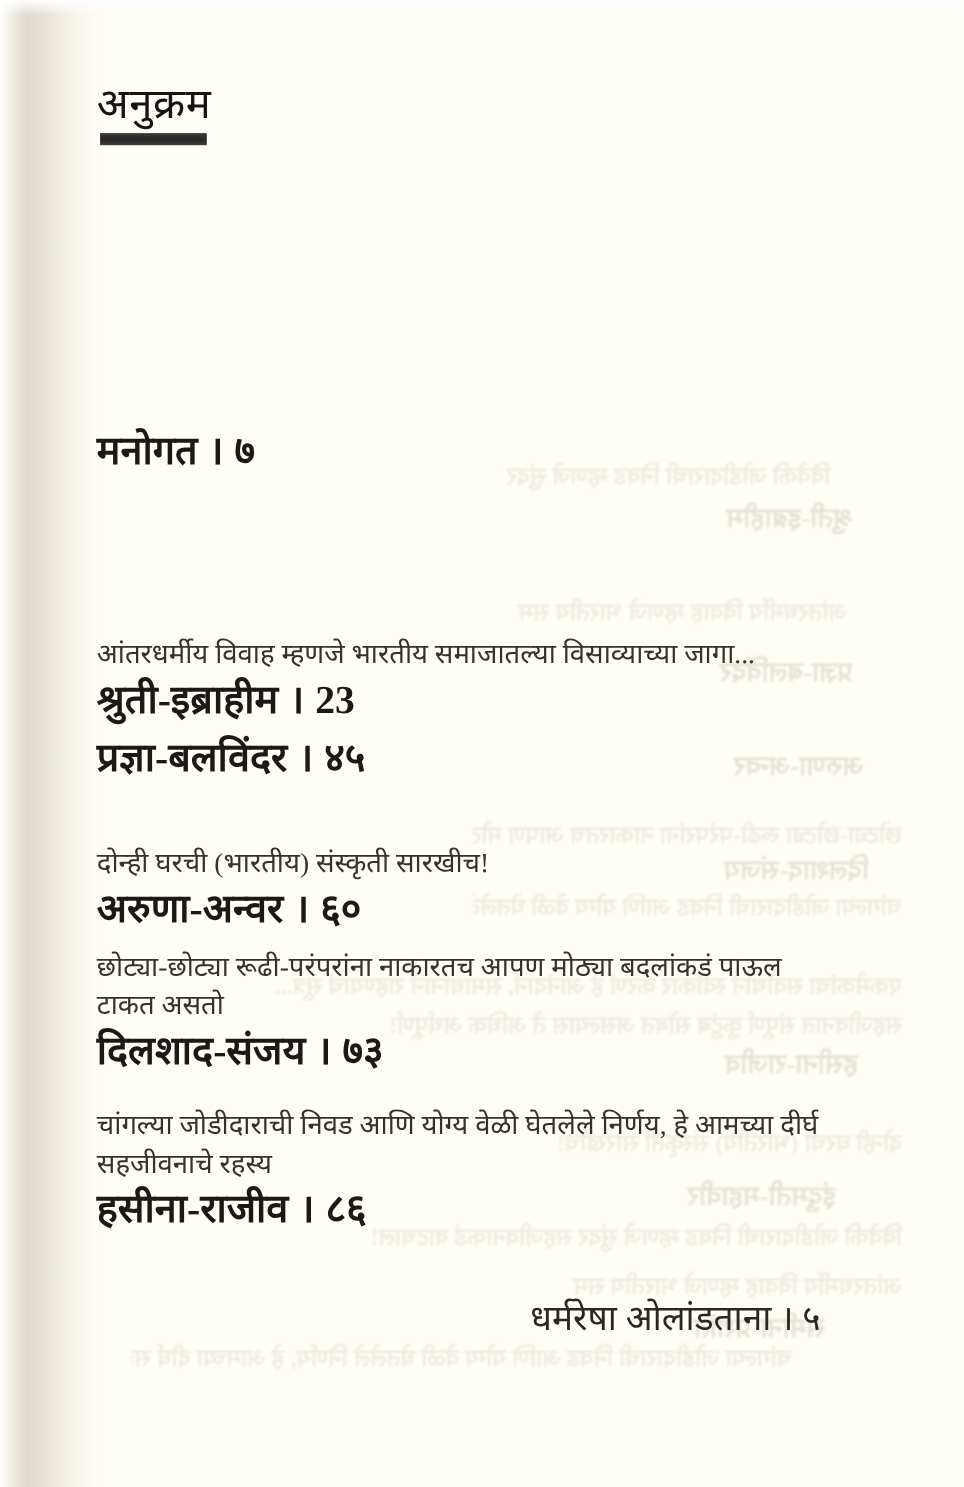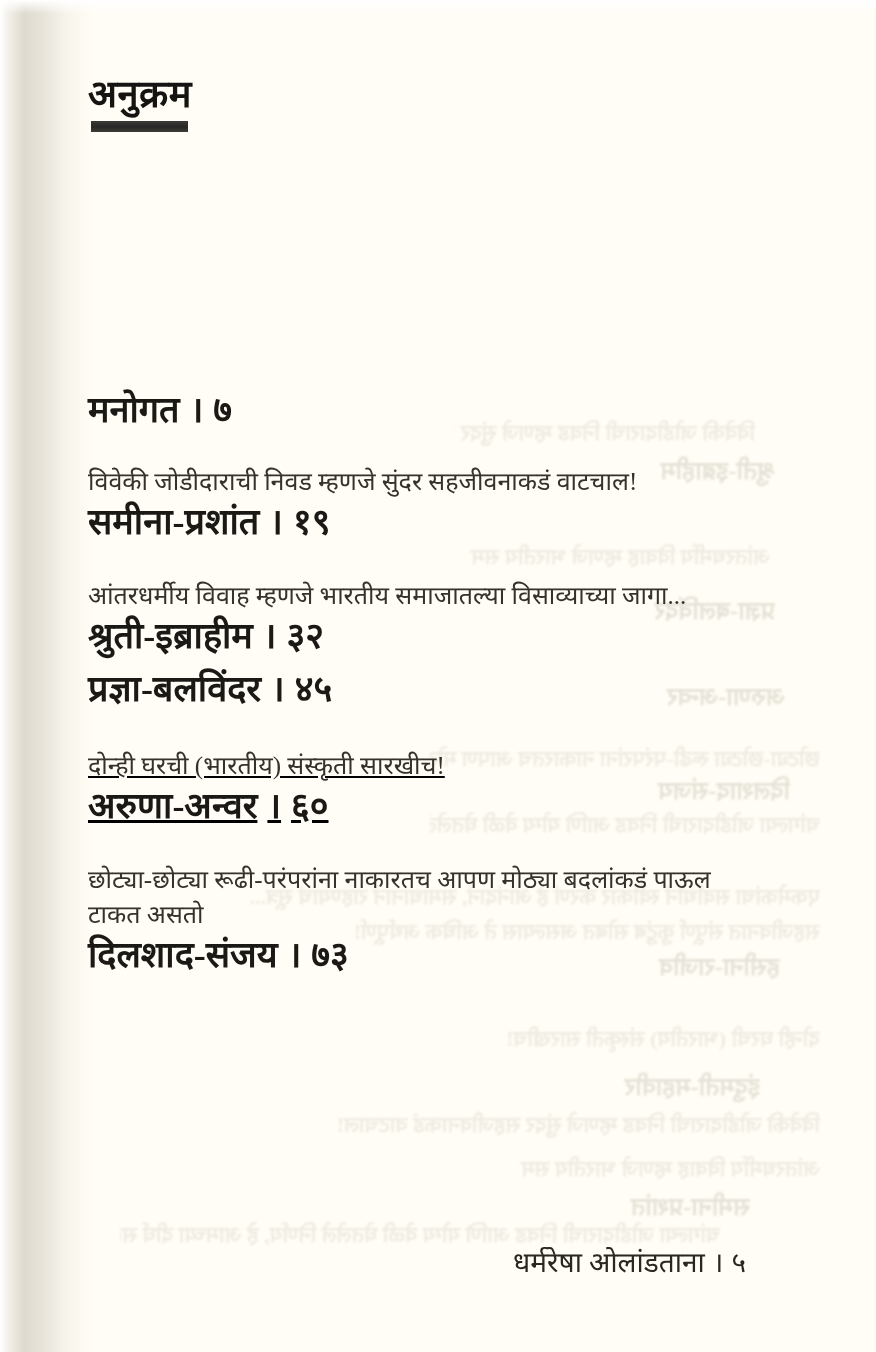--- a/index.html
+++ b/index.html
@@ -35,21 +35,21 @@
     position: absolute;
     top: 0; left: 0; right: 0;
     height: 14px;
     background: linear-gradient(180deg, #ffffff 0%, rgba(255,255,255,0) 100%);
     pointer-events: none;
   }
   
   .abs { position: absolute; left: 88px; width: 672px; }
   .page-heading {
     font-size: 38px;
-    font-weight: 700;
+    font-weight: 400;
     color: #151413;
     letter-spacing: 0.5px;
   }
   .heading-rule {
     position: absolute;
     left: 91px;
     top: 121px;
     width: 97px;
     height: 11px;
     background: linear-gradient(180deg, #3a3a38 0%, #272725 55%, #3d3d3a 100%);
@@ -65,22 +65,22 @@
     font-size: 25px;
     font-weight: 400;
     color: #35322c;
     line-height: 35px;
   }
   .entry-title { margin-top: 3px; }
   .sep { padding: 0 10px; }
   .page-footer {
     position: absolute;
     right: 130px;
-    top: 1242px;
-    font-size: 28px;
+    top: 1175px;
+    font-size: 32px;
     font-weight: 400;
     color: #2a2722;
     white-space: nowrap;
   }
   .page-footer .sep { padding: 0 8px; }
   
   .bleed {
     position: absolute;
     transform: scaleX(-1);
     filter: blur(1.2px);
@@ -119,53 +119,53 @@
   <div class="edge-shade"></div>
   <div class="top-fade"></div>
 
   <div class="abs page-heading" style="top:66px;">अनुक्रम</div>
   <div class="heading-rule"></div>
 
   <div class="abs front-matter" style="top:390px;">
     <span>मनोगत</span><span class="sep">।</span><span>७</span>
   </div>
 
-  <div class="abs" style="top:464px;">
-    <div class="entry-desc">विवेकी जोडीदाराची निवड म्हणजे सुंदर सहजीवनाकडं वाटचाल!</div>
-    <div class="entry-title">
-      <span>समीना-प्रशांत</span><span class="sep">।</span><span>१९</span>
-    </div>
-  </div>
 
   <div class="abs" style="top:562px;margin-top:16px;">
     <div class="entry-desc">आंतरधर्मीय विवाह म्हणजे भारतीय समाजातल्या विसाव्याच्या जागा...</div>
     <div class="entry-title">
-      <span>श्रुती-इब्राहीम</span><span class="sep">।</span><span>३२</span>
+      <span>श्रुती-इब्राहीम</span><span class="sep">।</span><span>23</span>
     </div>
   </div>
 
   <div class="abs" style="top:666px;">
     <div class="entry-title">
       <span>प्रज्ञा-बलविंदर</span><span class="sep">।</span><span>४५</span>
     </div>
   </div>
 
-  <div class="abs" style="top:748px;text-decoration:underline;">
+  <div class="abs" style="top:768px;">
     <div class="entry-desc">दोन्ही घरची (भारतीय) संस्कृती सारखीच!</div>
     <div class="entry-title">
       <span>अरुणा-अन्वर</span><span class="sep">।</span><span>६०</span>
     </div>
   </div>
 
   <div class="abs" style="top:862px; width:660px;">
     <div class="entry-desc">छोट्या-छोट्या रूढी-परंपरांना नाकारतच आपण मोठ्या बदलांकडं पाऊल टाकत असतो</div>
     <div class="entry-title">
       <span>दिलशाद-संजय</span><span class="sep">।</span><span>७३</span>
     </div>
   </div>
 
+  <div class="abs" style="top:1006px; width:660px;">
+    <div class="entry-desc">चांगल्या जोडीदाराची निवड आणि योग्य वेळी घेतलेले निर्णय, हे आमच्या दीर्घ सहजीवनाचे रहस्य</div>
+    <div class="entry-title">
+      <span>हसीना-राजीव</span><span class="sep">।</span><span>८६</span>
+    </div>
+  </div>
 
 
   <div class="page-footer">
     <span>धर्मरेषा ओलांडताना</span><span class="sep">।</span><span>५</span>
   </div>
 
 </div>
 
 </body></html>

